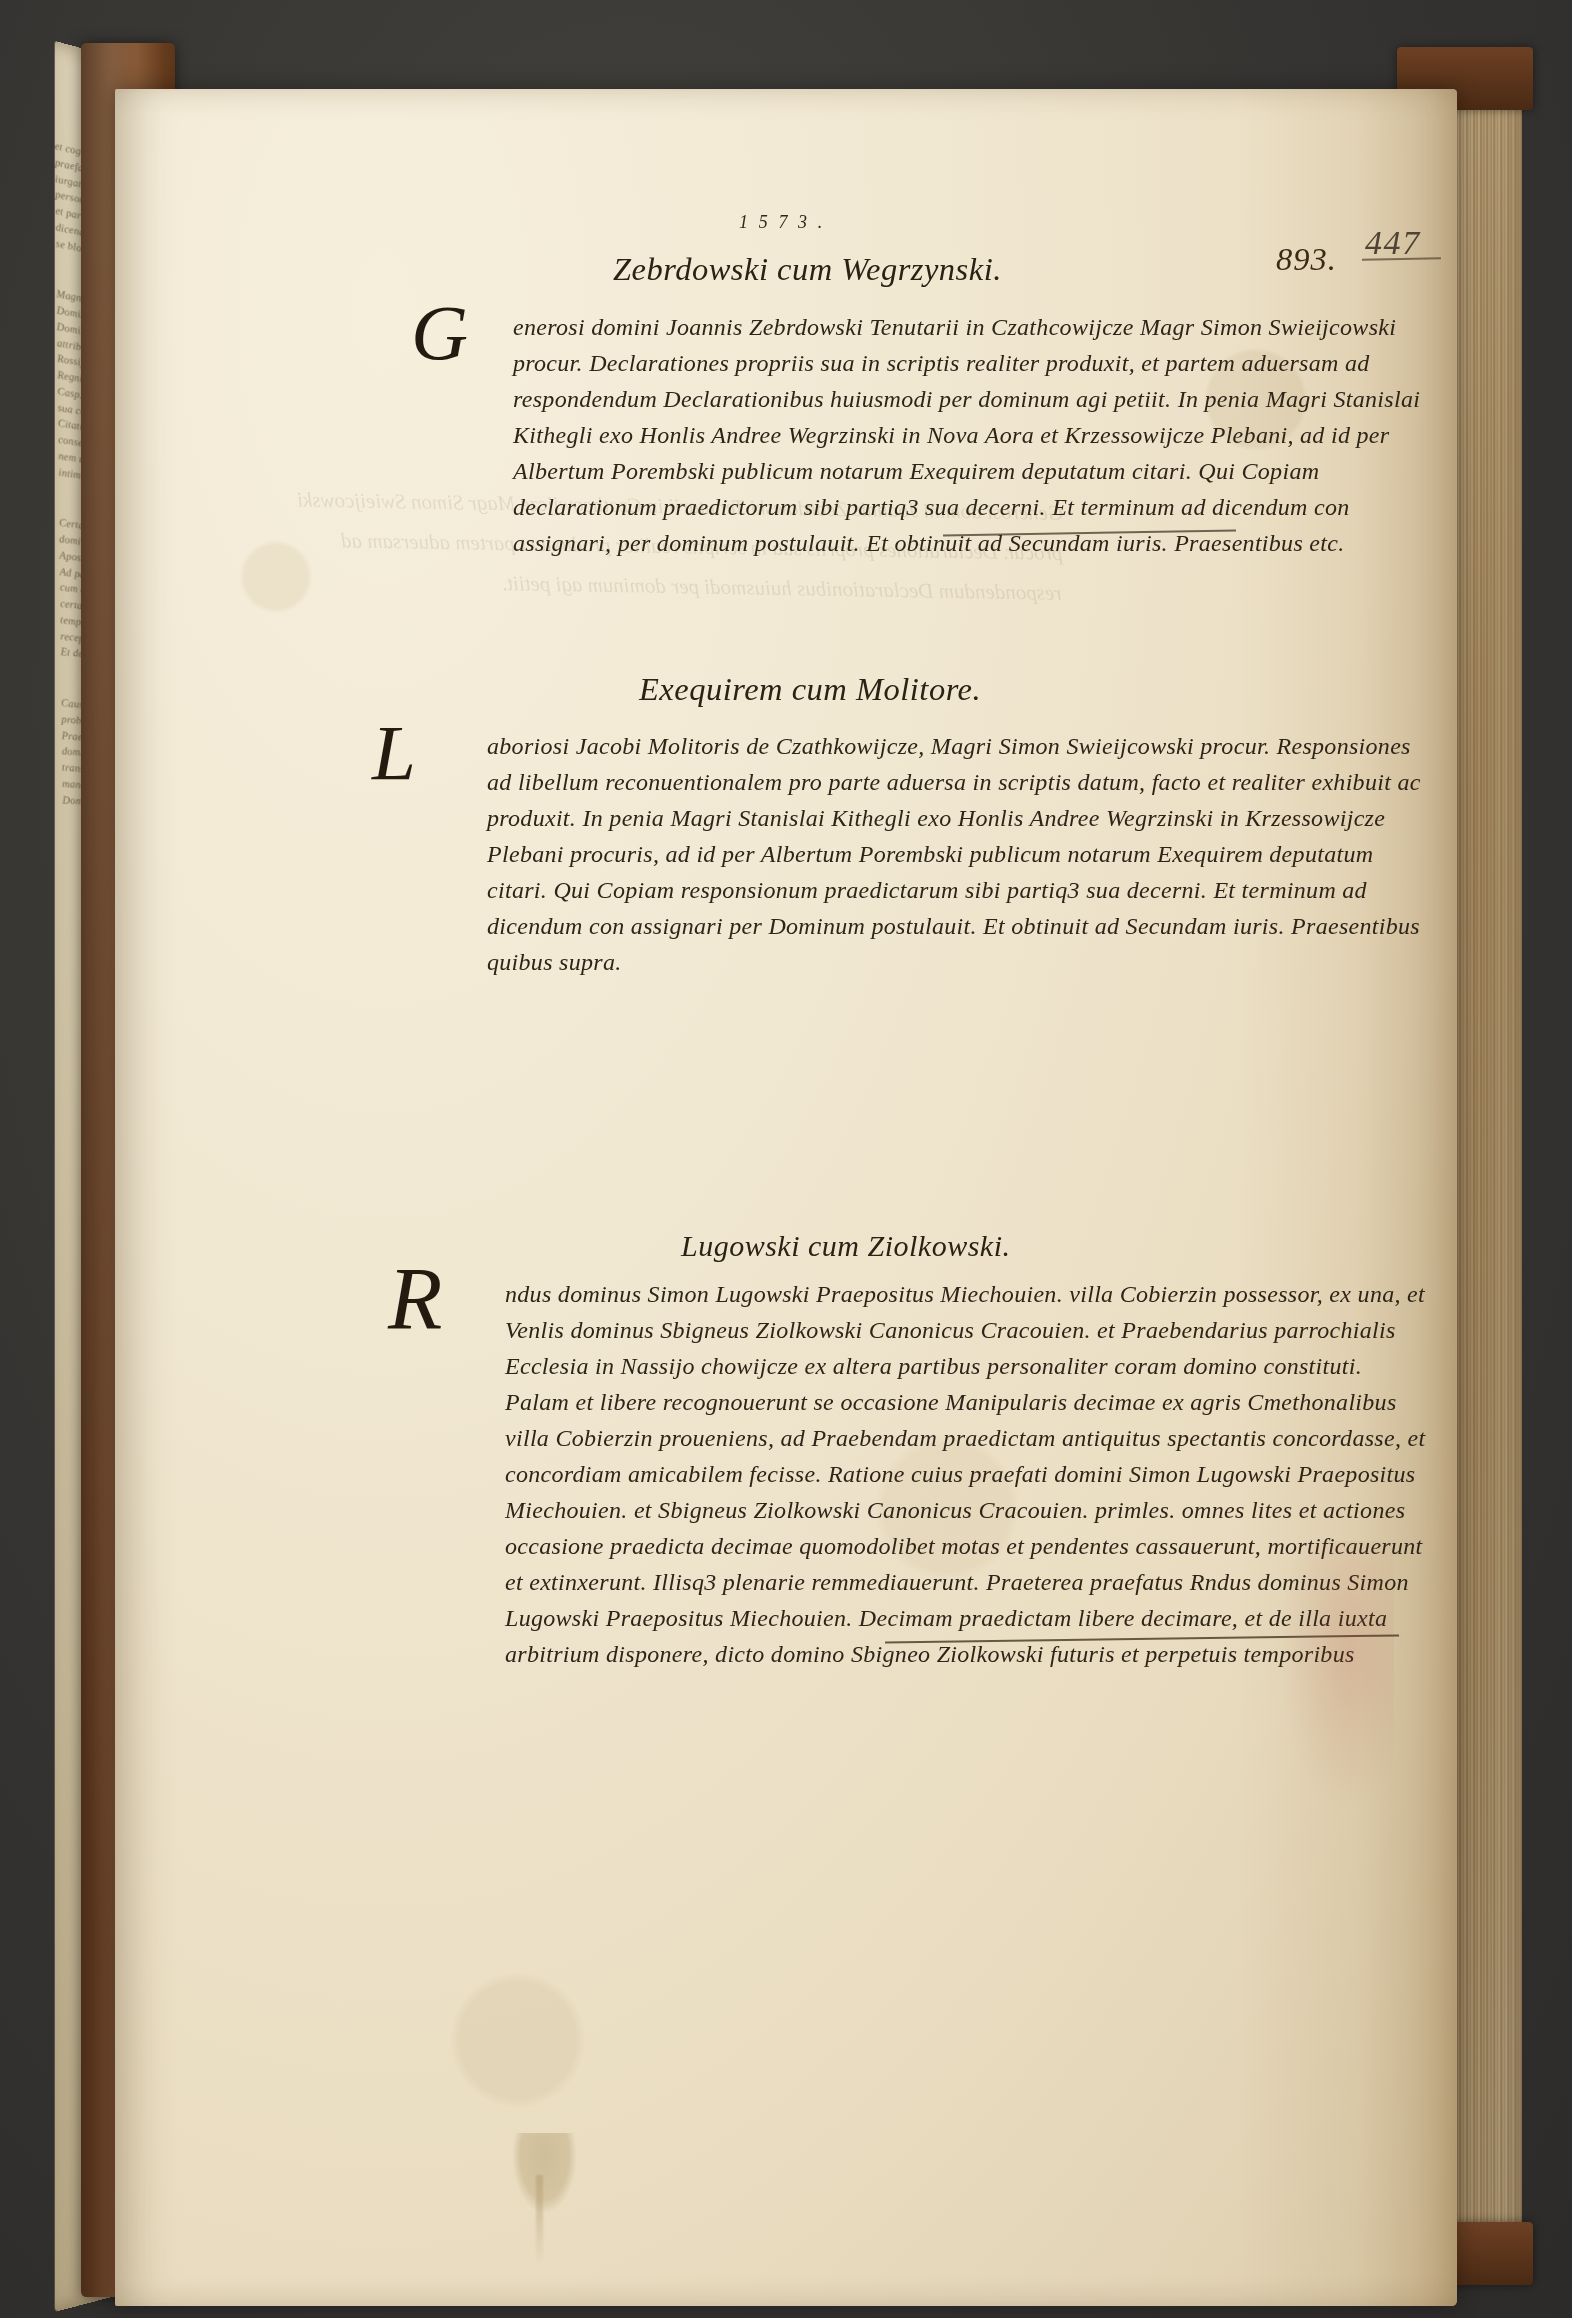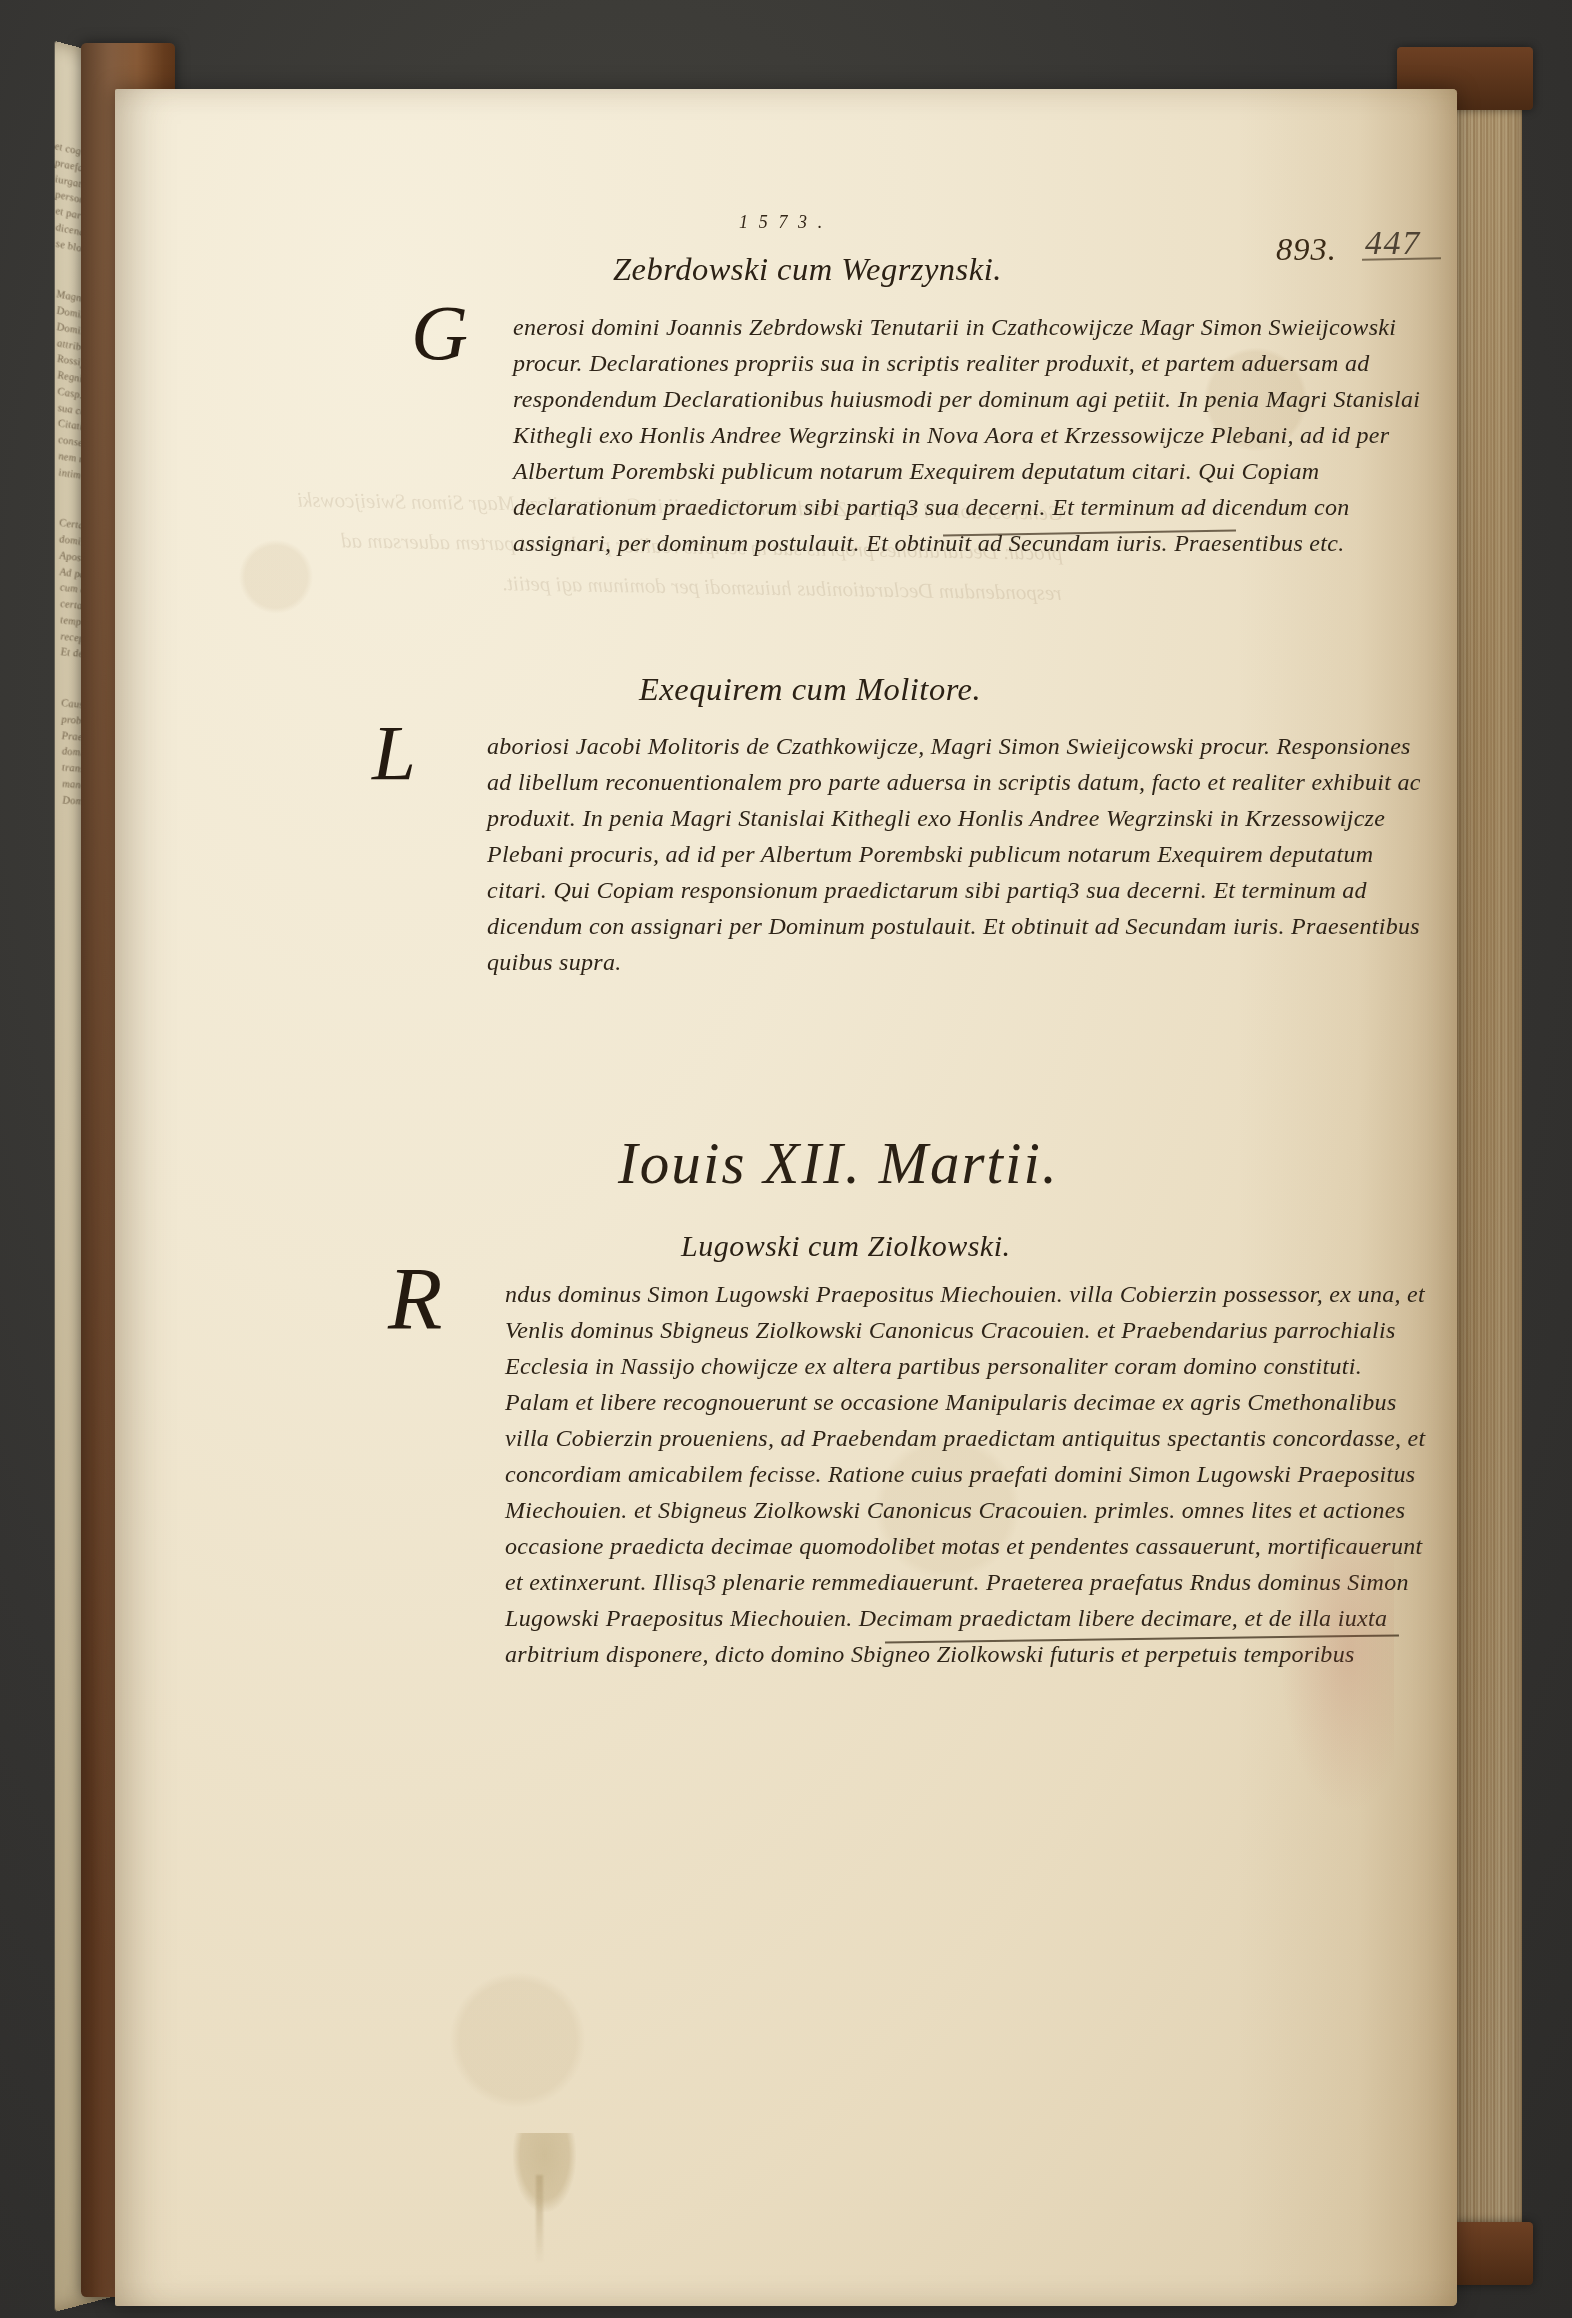--- a/index.html
+++ b/index.html
@@ -219,21 +219,21 @@
   .year {
     position: absolute;
     left: 624px; top: 123px;
     font-size: 18px;
     letter-spacing: 3.1px;
     color: #332618;
     font-style: italic;
   }
   .folio-ink {
     position: absolute;
-    left: 1161px; top: 142px;
+    left: 1161px; top: 152px;
     font-size: 32.5px;
     color: #3a2a16;
     font-style: italic;
     letter-spacing: 1px;
   }
   .folio-pencil {
     position: absolute;
     left: 1250px; top: 135px;
     font-size: 34px;
     color: #4e4334;
@@ -385,21 +385,20 @@
 
         <h2 class="heading h-zebrdowski">Zebrdowski cum Wegrzynski.</h2>
         <div class="initial init-g">G</div>
         <div class="para p1">enerosi domini Joannis Zebrdowski Tenutarii in Czathcowijcze Magr Simon Swieijcowski procur. Declarationes propriis sua in scriptis realiter produxit, et partem aduersam ad respondendum Declarationibus huiusmodi per dominum agi petiit. In penia Magri Stanislai Kithegli exo Honlis Andree Wegrzinski in Nova Aora et Krzessowijcze Plebani, ad id per Albertum Porembski publicum notarum Exequirem deputatum citari. Qui Copiam declarationum praedictorum sibi partiq3 sua decerni. Et terminum ad dicendum con assignari, per dominum postulauit. Et obtinuit ad Secundam iuris. Praesentibus etc.</div>
         <div class="flourish2"></div>
 
         <h2 class="heading h-wegrzynski">Exequirem cum Molitore.</h2>
         <div class="initial init-l">L</div>
         <div class="para p2">aboriosi Jacobi Molitoris de Czathkowijcze, Magri Simon Swieijcowski procur. Responsiones ad libellum reconuentionalem pro parte aduersa in scriptis datum, facto et realiter exhibuit ac produxit. In penia Magri Stanislai Kithegli exo Honlis Andree Wegrzinski in Krzessowijcze Plebani procuris, ad id per Albertum Porembski publicum notarum Exequirem deputatum citari. Qui Copiam responsionum praedictarum sibi partiq3 sua decerni. Et terminum ad dicendum con assignari per Dominum postulauit. Et obtinuit ad Secundam iuris. Praesentibus quibus supra.</div>
 
-        <h2 class="heading h-iovis">Iouis XII. Martii.</h2>
         <h2 class="heading h-lugowski">Lugowski cum Ziolkowski.</h2>
         <div class="initial init-r">R</div>
         <div class="para p3">ndus dominus Simon Lugowski Praepositus Miechouien. villa Cobierzin possessor, ex una, et Venlis dominus Sbigneus Ziolkowski Canonicus Cracouien. et Praebendarius parrochialis Ecclesia in Nassijo chowijcze ex altera partibus personaliter coram domino constituti. Palam et libere recognouerunt se occasione Manipularis decimae ex agris Cmethonalibus villa Cobierzin proueniens, ad Praebendam praedictam antiquitus spectantis concordasse, et concordiam amicabilem fecisse. Ratione cuius praefati domini Simon Lugowski Praepositus Miechouien. et Sbigneus Ziolkowski Canonicus Cracouien. primles. omnes lites et actiones occasione praedicta decimae quomodolibet motas et pendentes cassauerunt, mortificauerunt et extinxerunt. Illisq3 plenarie remmediauerunt. Praeterea praefatus Rndus dominus Simon Lugowski Praepositus Miechouien. Decimam praedictam libere decimare, et de illa iuxta arbitrium disponere, dicto domino Sbigneo Ziolkowski futuris et perpetuis temporibus</div>
         <div class="flourish"></div>
 
 
         <div class="stain-red"></div>
         <div class="blot"></div>
       </div>
     </div>

